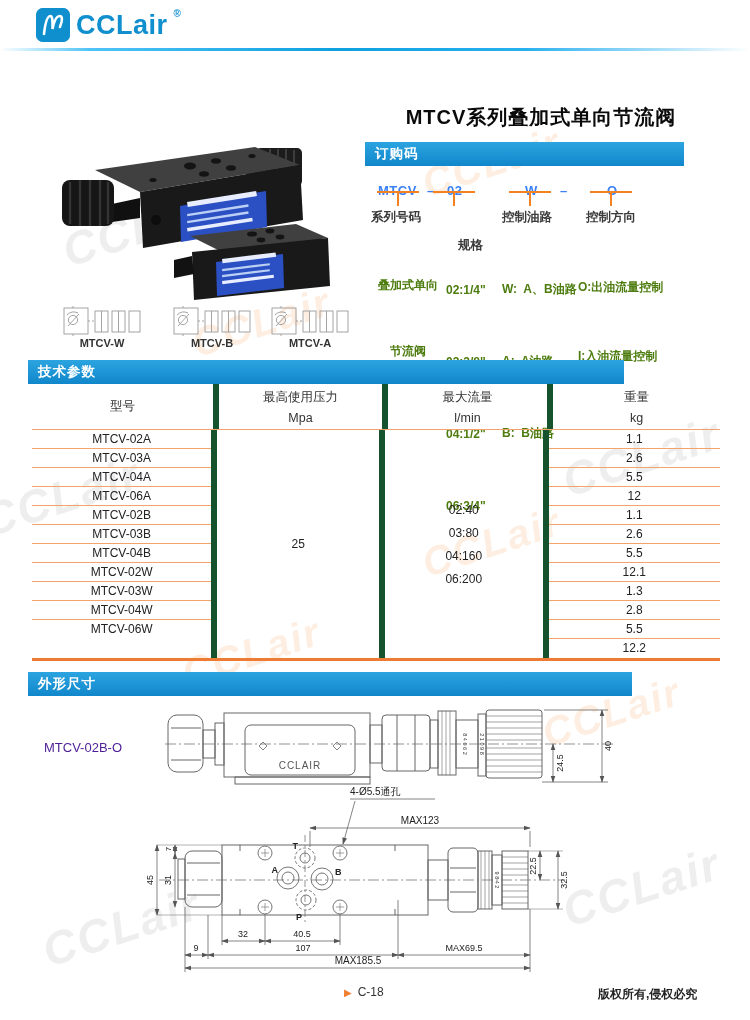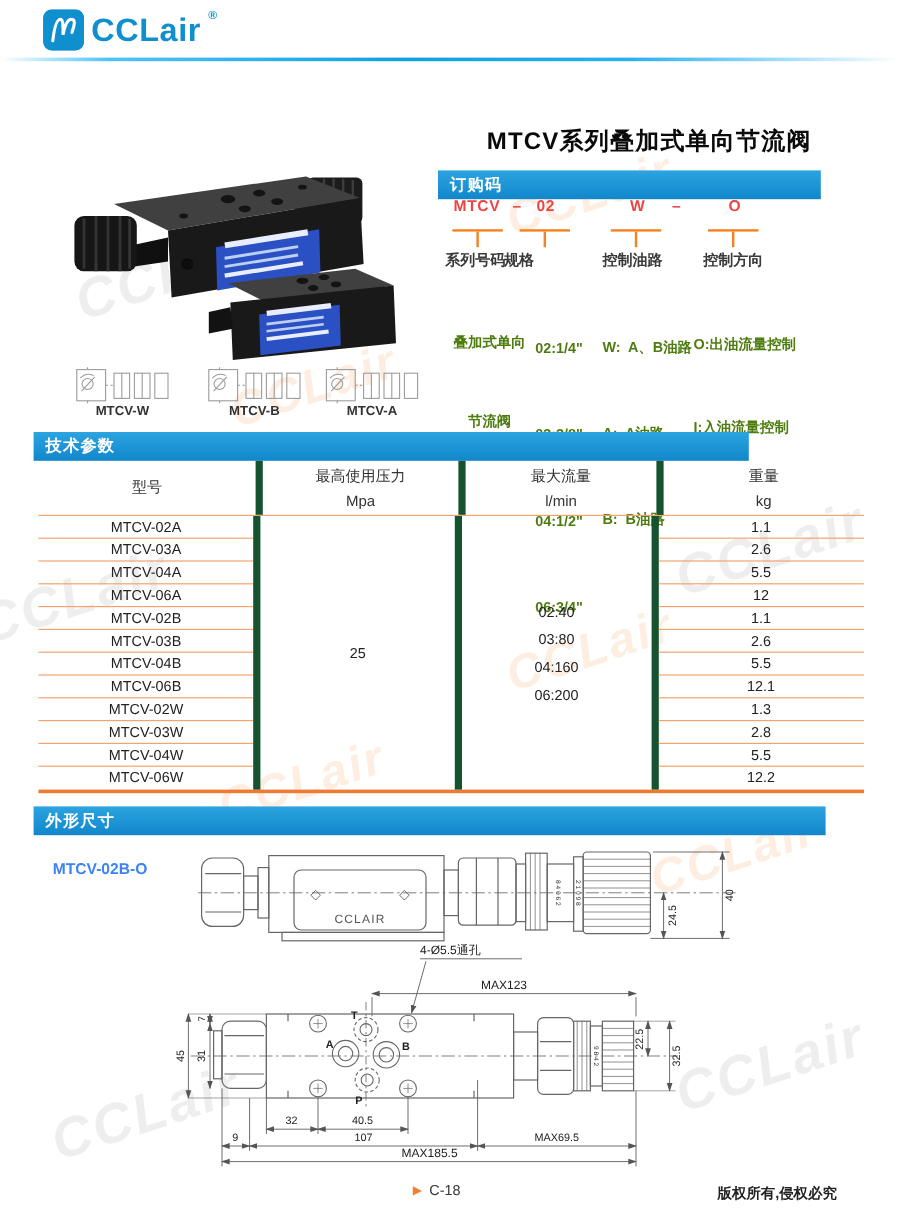--- a/index.html
+++ b/index.html
@@ -11,21 +11,21 @@
   .logo-icon{width:34px;height:34px;border-radius:7px;background:#0f8fce;display:block;}
   .logo-text{font-size:27px;font-weight:bold;color:#0f8fce;letter-spacing:0.5px;line-height:34px;}
   .logo-reg{font-size:10px;color:#0f8fce;vertical-align:top;font-weight:bold;}
   .head-line{left:0;top:48px;width:750px;height:3px;
      background:linear-gradient(90deg,rgba(41,182,246,0) 0%,#4fc3f7 12%,#0ea0e0 45%,#29b0ef 70%,rgba(41,182,246,0) 100%);}
   .title{left:360px;top:104px;width:362px;text-align:center;font-size:20px;font-weight:bold;color:#0a0a0a;letter-spacing:1px;}
   
   .bar{height:24px;background:linear-gradient(180deg,#2ba4e0,#1187cb);color:#fff;font-size:13.5px;font-weight:bold;
        line-height:24px;padding-left:10px;box-sizing:border-box;letter-spacing:1px;}
   
-  .oc-part{top:164px;font-size:13px;font-weight:bold;color:#ef4444;letter-spacing:0.5px;}
+  .oc-part{top:183px;font-size:13px;font-weight:bold;color:#3b82f6;letter-spacing:0.5px;}
   .tconn{top:191px;width:42px;border-top:2px solid #f58220;}
   .tconn .stem{width:2px;height:13px;background:#f58220;margin:0 auto;}
   .oc-label{top:209px;font-size:12.5px;font-weight:bold;color:#3a3a3a;}
   .oc-lines{font-size:12px;font-weight:600;color:#4d7c0f;white-space:pre;}
   
   .sym-label{font-size:11px;font-weight:bold;color:#333;text-align:center;}
   
   .tbl{left:32px;top:384px;width:688px;border-bottom:3px solid #ee7b33;}
   .thead{display:flex;height:46px;border-bottom:1px solid #f2a36e;box-sizing:border-box;}
   .th{display:flex;flex-direction:column;justify-content:center;align-items:center;gap:5px;
@@ -34,21 +34,21 @@
   .bl{border-left:6px solid #14532d;}
   .tbody{display:flex;height:228px;}
   .colm,.colw{display:flex;flex-direction:column;}
   .trow{height:19px;line-height:19px;text-align:center;font-size:12px;color:#222;
         border-bottom:1px solid #f2a36e;box-sizing:border-box;}
   .trow:last-child{border-bottom:none;}
   .colp{display:flex;align-items:center;justify-content:center;font-size:12px;color:#222;box-sizing:border-box;}
   .colf{display:flex;flex-direction:column;align-items:center;justify-content:center;gap:9px;
         font-size:12px;color:#222;box-sizing:border-box;}
   
-  .model-label{left:44px;top:716px;font-size:13px;font-weight:bold;color:#3b82f6;}
+  .model-label{left:44px;top:740px;font-size:13px;font-weight:normal;color:#4c1d95;}
   
   .footer-page{left:344px;top:985px;font-size:12px;color:#333;display:flex;align-items:center;gap:6px;}
   .tri{color:#f08030;font-size:10px;}
   .footer-copy{left:598px;top:986px;font-size:12px;font-weight:bold;color:#222;}
   
   .wm{position:absolute;font-weight:bold;font-style:italic;letter-spacing:2px;
       transform:rotate(-18deg);pointer-events:none;}
   .wm-g{color:rgba(150,150,150,0.16);font-size:46px;}
   .wm-o{color:rgba(240,150,70,0.16);font-size:40px;}
   svg text{font-family:"Liberation Sans","DejaVu Sans",sans-serif;}
@@ -141,21 +141,21 @@
       <div class="stem"></div>
     </div>
   <div class="abs tconn" style="left:509px;">
       <div class="stem"></div>
     </div>
   <div class="abs tconn" style="left:590px;">
       <div class="stem"></div>
     </div>
 
   <div class="abs oc-label" style="left:371px;">系列号码</div>
-  <div class="abs oc-label" style="left:420px;">规格</div>
+  <div class="abs oc-label" style="left:458px;margin-top:28px;">规格</div>
   <div class="abs oc-label" style="left:502px;">控制油路</div>
   <div class="abs oc-label" style="left:586px;">控制方向</div>
 
   <div class="abs oc-lines" style="left:365px;top:230px;width:86px;text-align:center;line-height:22px;">
     <div>叠加式单向</div>
     <div>节流阀</div>
   </div>
   <div class="abs oc-lines" style="left:446px;top:230px;line-height:24px;">
     <div>02:1/4"</div>
     <div>03:3/8"</div>
@@ -248,21 +248,20 @@
     </div>
     <div class="tbody">
       <div class="colm w1">
         <div class="trow">MTCV-02A</div>
         <div class="trow">MTCV-03A</div>
         <div class="trow">MTCV-04A</div>
         <div class="trow">MTCV-06A</div>
         <div class="trow">MTCV-02B</div>
         <div class="trow">MTCV-03B</div>
         <div class="trow">MTCV-04B</div>
-        <div class="trow">MTCV-06B</div>
         <div class="trow">MTCV-02W</div>
         <div class="trow">MTCV-03W</div>
         <div class="trow">MTCV-04W</div>
         <div class="trow">MTCV-06W</div>
       </div>
       <div class="colp w2 bl">
         <span>25</span>
       </div>
       <div class="colf w3 bl">
         <div>02:40</div>
@@ -280,21 +279,21 @@
         <div class="trow">5.5</div>
         <div class="trow">12.1</div>
         <div class="trow">1.3</div>
         <div class="trow">2.8</div>
         <div class="trow">5.5</div>
         <div class="trow">12.2</div>
       </div>
     </div>
   </div>
 
-  <div class="abs bar" style="left:28px;top:672px;width:660px;">外形尺寸</div>
+  <div class="abs bar" style="left:28px;top:672px;width:604px;">外形尺寸</div>
   <div class="abs model-label">MTCV-02B-O</div>
 
   <svg class="abs" style="left:165px;top:698px;" width="450" height="97" viewBox="0 0 450 97">
     <defs>
       <marker id="arS" markerWidth="9" markerHeight="8" refX="8" refY="4" orient="auto">
         <path d="M0,1 L9,4 L0,7 z" fill="#555"></path>
       </marker>
       <marker id="arS2" markerWidth="9" markerHeight="8" refX="1" refY="4" orient="auto">
         <path d="M9,1 L0,4 L9,7 z" fill="#555"></path>
       </marker>

